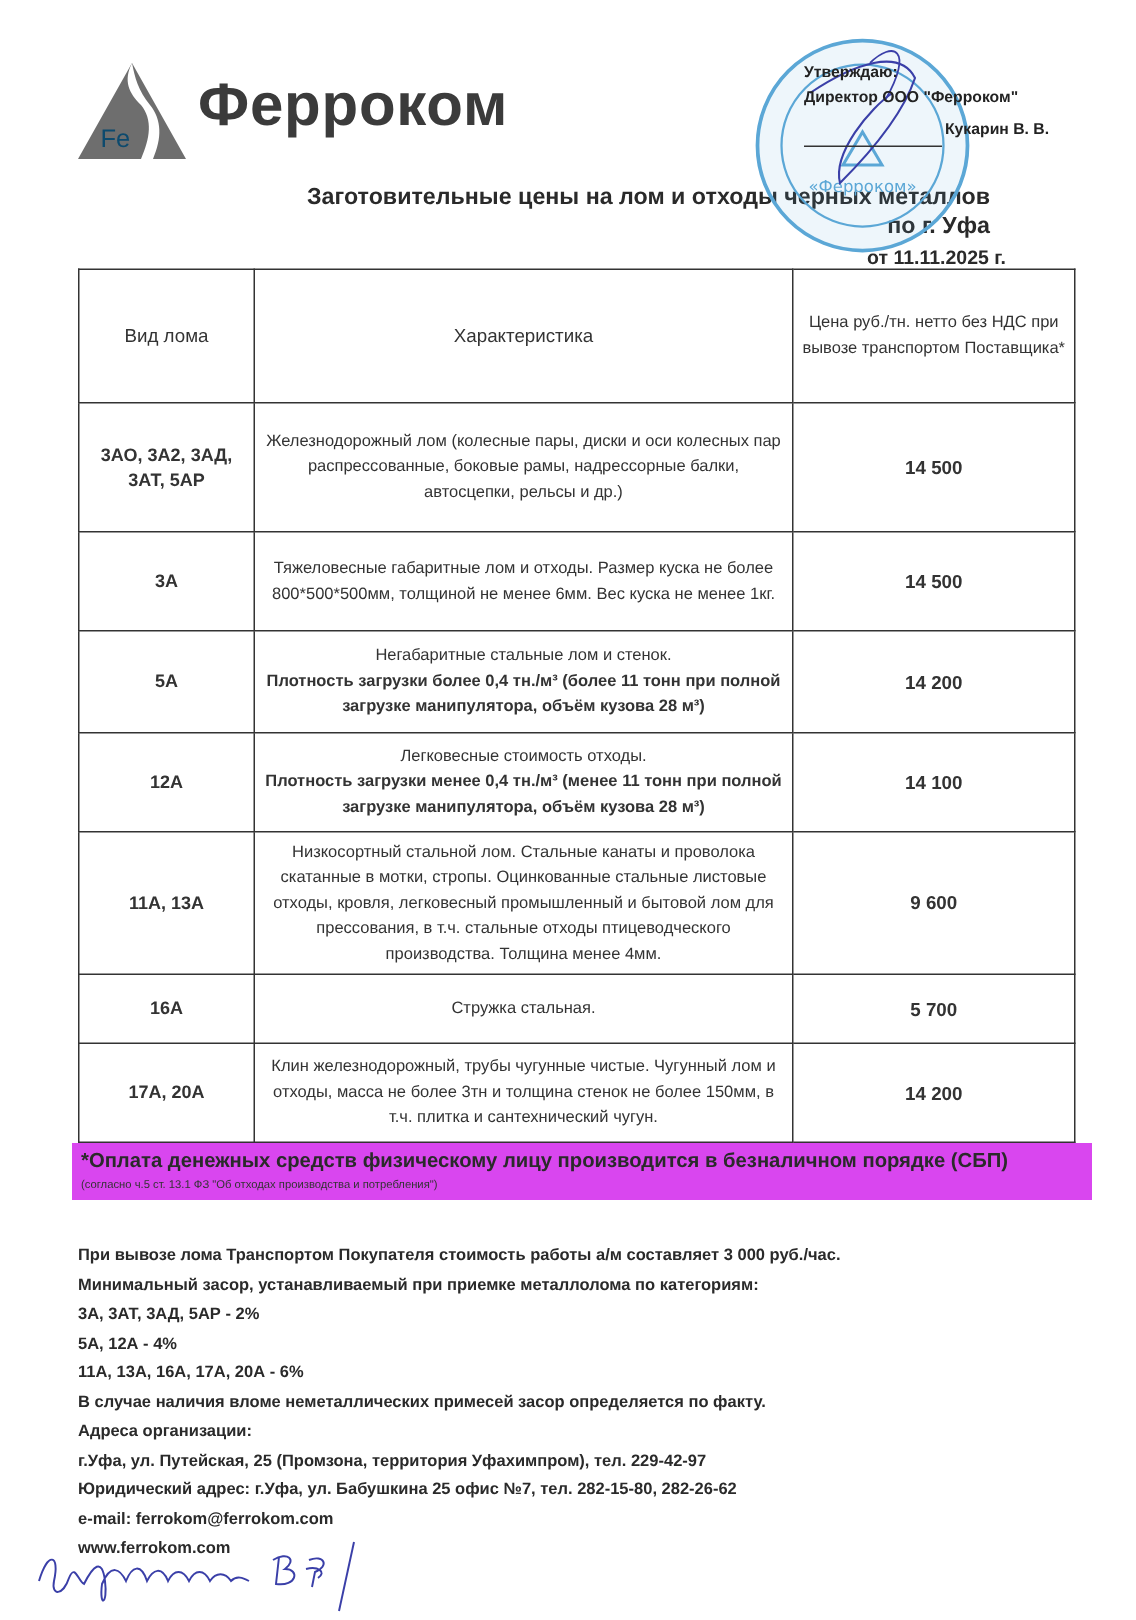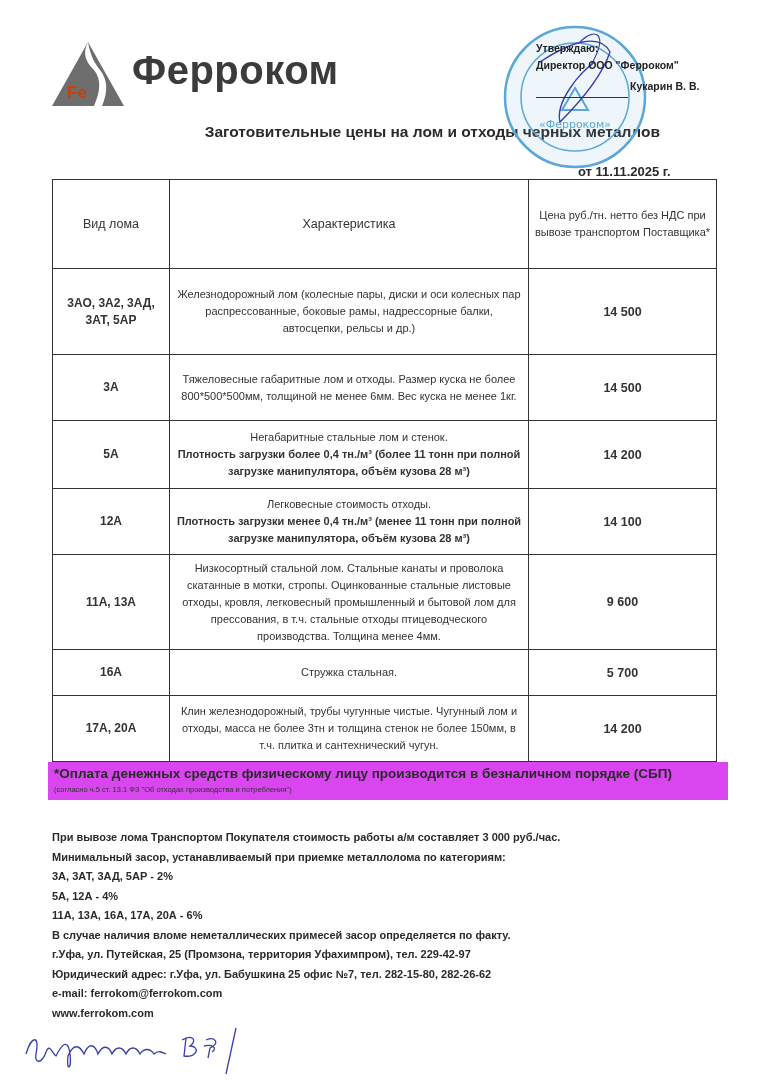--- a/index.html
+++ b/index.html
@@ -2,21 +2,21 @@
 <html><head>
 <meta charset="utf-8">
 <style>
   html, body { margin: 0; padding: 0; }
   body {
     width: 757px; height: 1080px; background: #ffffff; position: relative; overflow: hidden;
     font-family: "Liberation Sans", "DejaVu Sans", sans-serif; color: #2a2a2a;
   }
   .logo { position: absolute; left: 52px; top: 40px; width: 300px; height: 70px; }
   .logo svg { position: absolute; left: 0; top: 0; }
-  .logo-fe { position: absolute; left: 15px; top: 43px; font-size: 17px; font-weight: bold; color: #c2410c; }
+  .logo-fe { position: absolute; left: 15px; top: 43px; font-size: 17px; font-weight: normal; color: #0c4a6e; }
   .logo-text { position: absolute; left: 80px; top: 8px; font-size: 40px; font-weight: bold; color: #3b3b3b; letter-spacing: 0.5px; }
 
   .approve { position: absolute; left: 500px; top: 42px; width: 220px; font-size: 10.5px; font-weight: bold; color: #222; z-index: 3; }
   .approve .l1 { position: absolute; left: 36px; top: 0; }
   .approve .l2 { position: absolute; left: 36px; top: 17px; white-space: nowrap; }
   .approve .line { position: absolute; left: 36px; top: 55px; width: 92px; border-top: 1px solid #333; }
   .approve .l3 { position: absolute; left: 130px; top: 38px; }
 
   .stamp { position: absolute; left: 500px; top: 22px; width: 150px; height: 150px; z-index: 2; pointer-events: none; }
 
@@ -66,20 +66,21 @@
 
 <div class="approve">
   <div class="l1">Утверждаю:</div>
   <div class="l2">Директор ООО "Ферроком"</div>
   <div class="line"></div>
   <div class="l3">Кукарин В. В.</div>
 </div>
 
 <div class="title">
   <div>Заготовительные цены на лом и отходы черных металлов</div>
+  <div>по г. Уфа</div>
 </div>
 <div class="date">от 11.11.2025 г.</div>
 
 <table class="prices">
   <thead>
     <tr>
       <th class="h-type">Вид лома</th>
       <th class="h-char">Характеристика</th>
       <th class="h-price">Цена руб./тн. нетто без НДС при вывозе транспортом Поставщика*</th>
     </tr>
@@ -134,20 +135,21 @@
   <div class="sub">(согласно ч.5 ст. 13.1 ФЗ "Об отходах производства и потребления")</div>
 </div>
 
 <div class="info">
   <div>При вывозе лома Транспортом Покупателя стоимость работы а/м составляет 3 000 руб./час.</div>
   <div>Минимальный засор, устанавливаемый при приемке металлолома по категориям:</div>
   <div>3А, 3АТ, 3АД, 5АР - 2%</div>
   <div>5А, 12А - 4%</div>
   <div>11А, 13А, 16А, 17А, 20А - 6%</div>
   <div>В случае наличия вломе неметаллических примесей  засор определяется по факту.</div>
+  <div>Адреса организации:</div>
   <div>г.Уфа, ул. Путейская, 25 (Промзона, территория Уфахимпром), тел. 229-42-97</div>
   <div>Юридический адрес: г.Уфа, ул. Бабушкина 25 офис №7, тел. 282-15-80, 282-26-62</div>
   <div>e-mail: ferrokom@ferrokom.com</div>
   <div>www.ferrokom.com</div>
 </div>
 
 <svg class="sign" viewBox="0 0 220 52">
   <path d="M4,30 C10,10 18,12 14,30 C12,40 20,40 24,28 C28,18 30,30 34,32 C40,20 46,14 48,30 C50,46 44,48 46,32 C52,18 58,22 62,30 C66,20 72,18 76,30 C80,22 86,20 90,30 C94,22 100,22 104,30 C108,22 114,22 118,30 C122,24 128,24 132,30 C136,26 140,28 144,30" fill="none" stroke="#3a3fa8" stroke-width="1.3"></path>
   <path d="M160,16 C170,10 176,16 168,22 C178,22 176,34 162,32 L164,14" fill="none" stroke="#3a3fa8" stroke-width="1.3"></path>
   <path d="M184,16 C194,12 198,20 188,24 L186,34 M182,22 C190,20 196,24 190,28" fill="none" stroke="#3a3fa8" stroke-width="1.3"></path>

